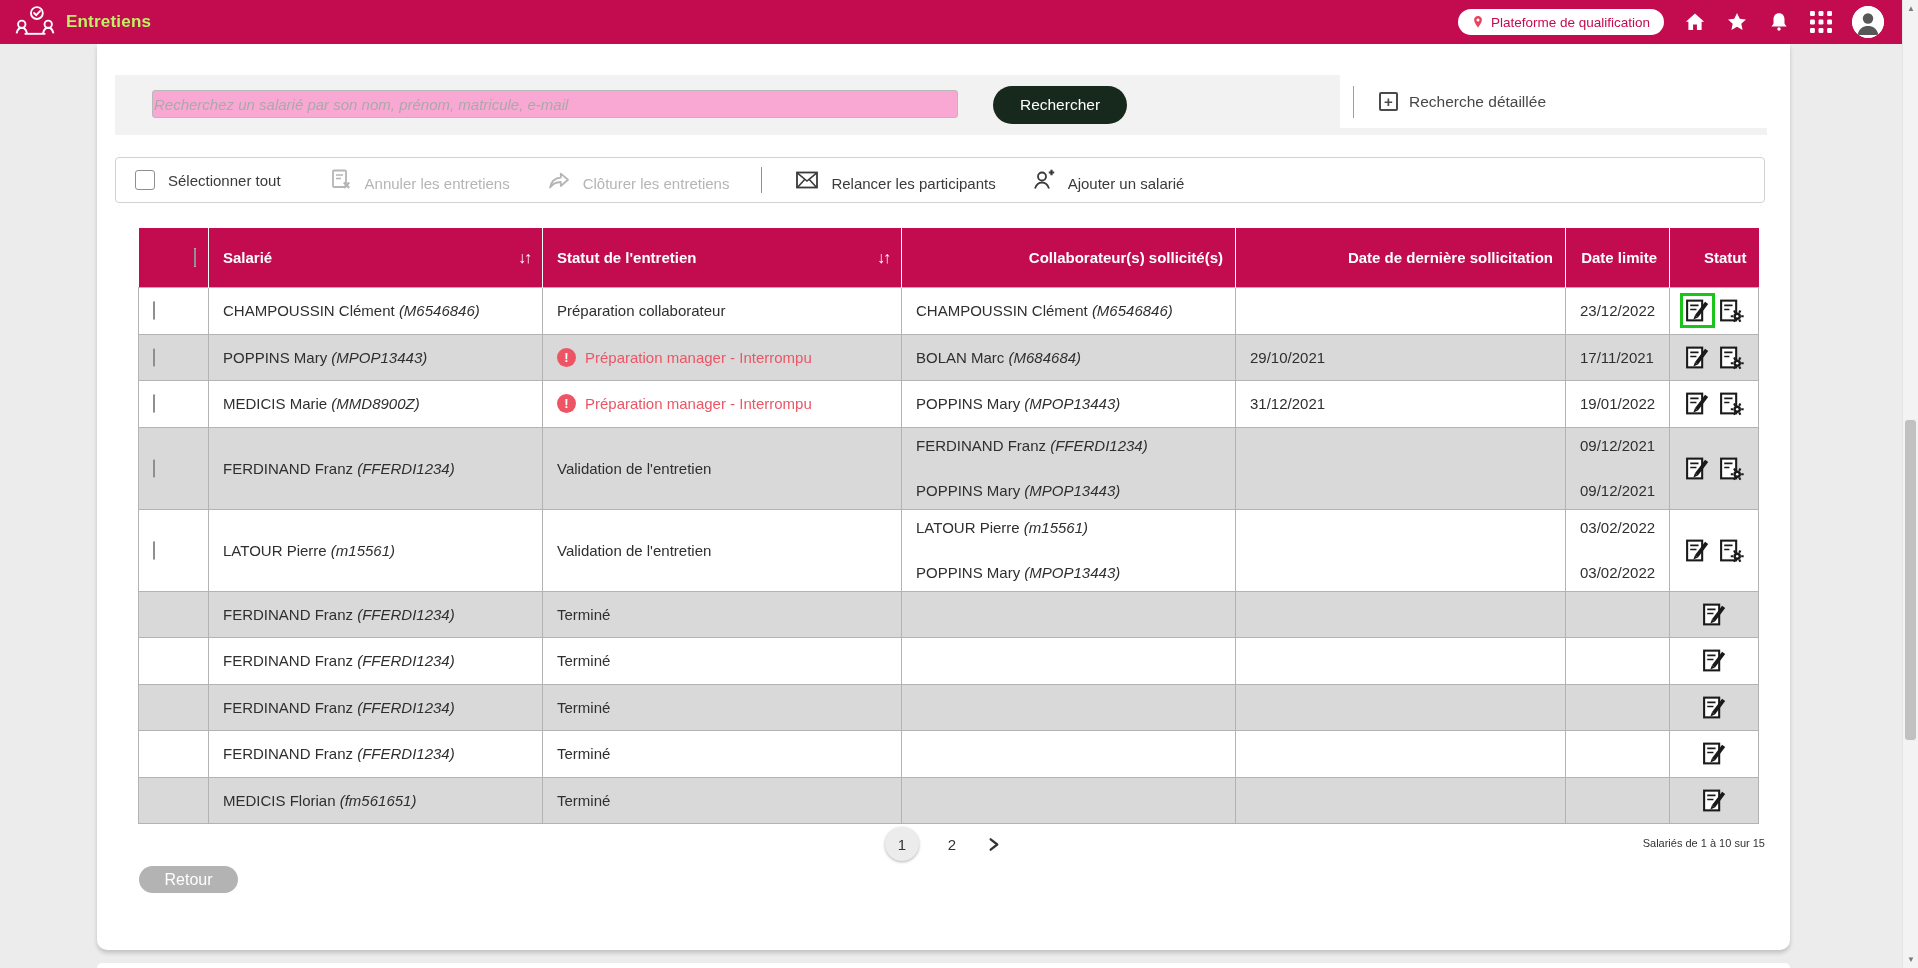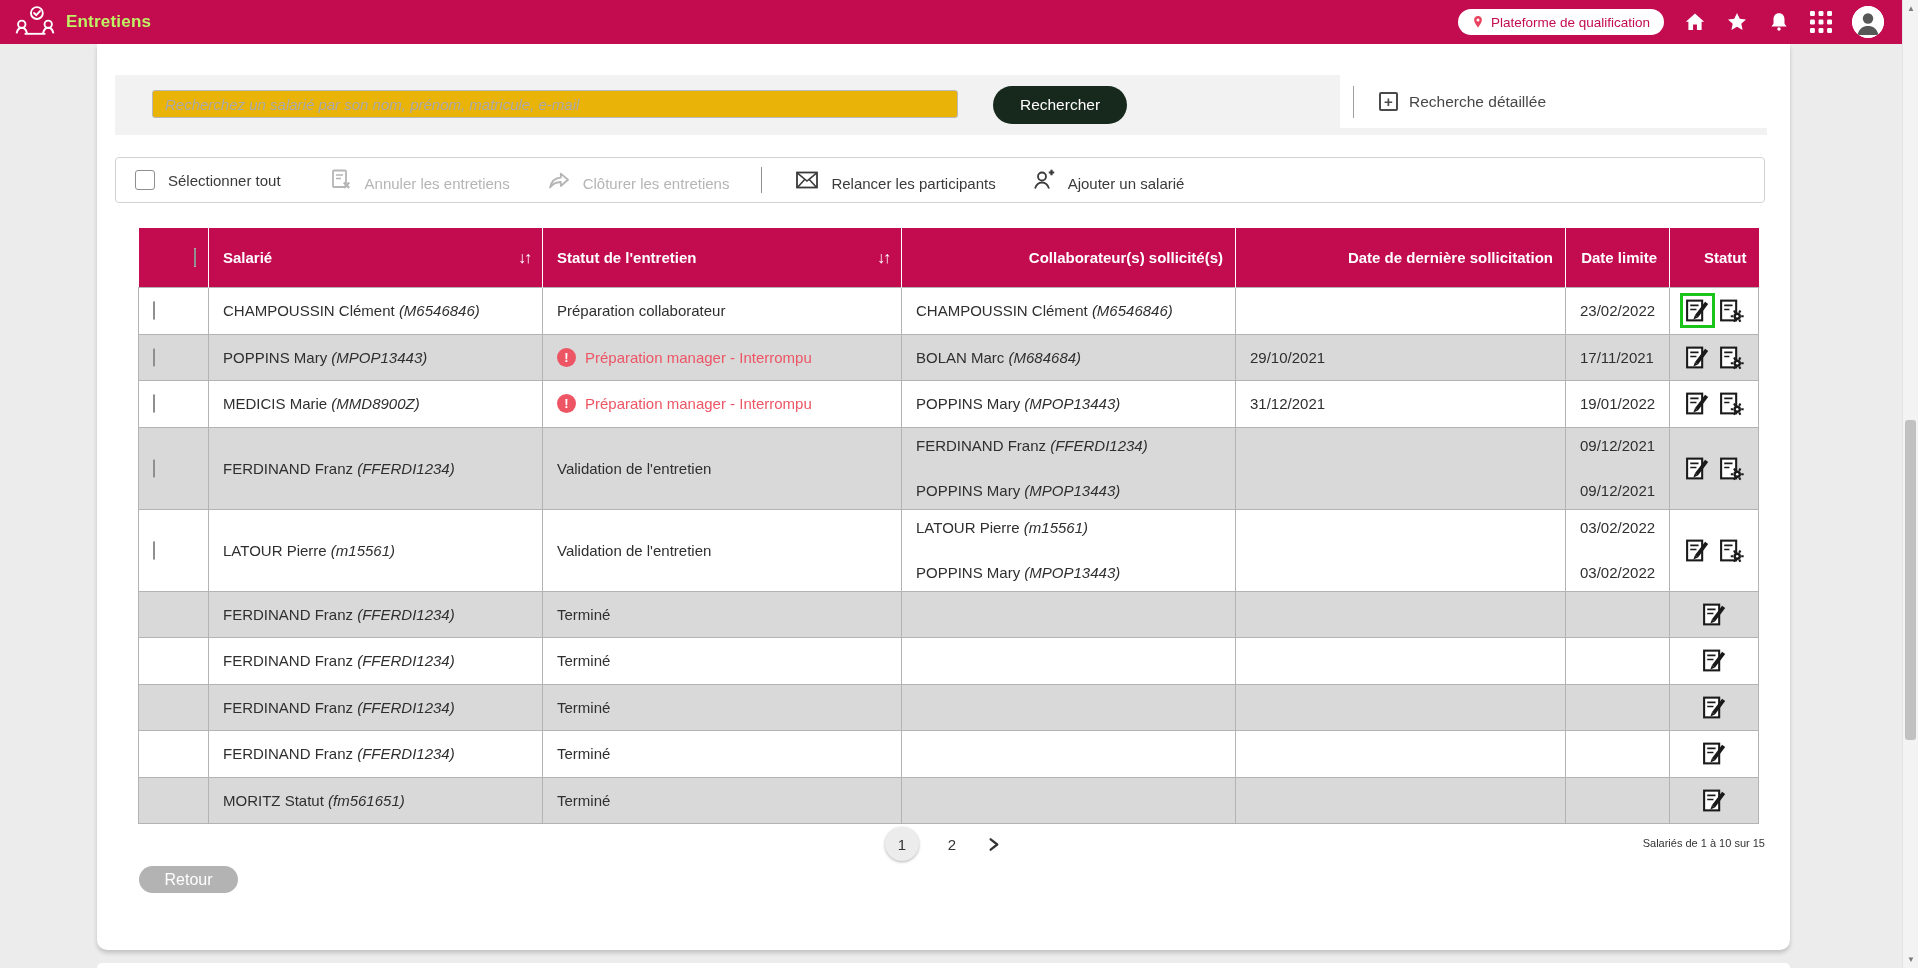--- a/index.html
+++ b/index.html
@@ -20,21 +20,21 @@
   .nav-ic{display:flex;cursor:pointer}
   .nav-ic svg{width:22px;height:22px;display:block}
   .avatar{width:32px;height:32px;border-radius:50%;overflow:hidden;background:#fff;cursor:pointer}
   .avatar svg{width:32px;height:32px;display:block}
   
   .card{position:absolute;left:97px;top:44px;width:1693px;height:906px;background:#fff;
     border-radius:0 0 10px 10px;box-shadow:0 3px 4px rgba(0,0,0,.18)}
   
   .search-section{position:absolute;left:18px;top:31px;width:1652px;height:60px;background:#f2f2f2}
   .search-input{position:absolute;left:37px;top:15px;width:806px;height:28px;border:1px solid #b9b9b9;
-    border-radius:3px;font-style:italic;font-size:15px;color:#555;padding:0 12px;background:#eab308;
+    border-radius:3px;font-style:italic;font-size:15px;color:#555;padding:0 1px;background:#f9a8d4;
     font-family:"Liberation Sans",sans-serif;box-sizing:border-box}
   .search-input::placeholder{color:#a9a9a9;font-style:italic}
   .search-btn{position:absolute;left:878px;top:11px;width:134px;height:38px;border-radius:19px;
     background:#17291d;color:#fff;font-size:15.5px;border:none;cursor:pointer;
     font-family:"Liberation Sans",sans-serif}
   .detail-box{position:absolute;left:1225px;top:0;width:427px;height:53px;background:#fff;
     display:flex;align-items:center;cursor:pointer}
   .vdiv{width:1px;height:32px;background:#9f9f9f;margin-left:13px}
   .plusbox{width:15px;height:15px;border:2px solid #4a4a4a;border-radius:2px;display:flex;align-items:center;
     justify-content:center;font-size:15px;font-weight:700;color:#4a4a4a;margin-left:25px;line-height:1}
@@ -246,21 +246,21 @@
           <td><span>CHAMPOUSSIN Clément</span> <span class="mat">(M6546846)</span></td>
           <td>Préparation collaborateur</td>
           <td>
             <div>
               <div><span>CHAMPOUSSIN Clément </span><span class="mat">(M6546846)</span></div>
             </div>
           </td>
           <td></td>
           <td class="limite">
             <div>
-              <div>23/02/2022</div>
+              <div>23/12/2022</div>
             </div>
           </td>
           <td style="padding: 0px 4px;">
             <div class="acts">
               <span class="aicon hl">
                 <svg viewBox="0 0 26 26">
                   <rect x="3" y="3.5" width="14.5" height="19" fill="#fff" stroke="#1a1a1a" stroke-width="2"></rect>
                   <path d="M6 8 h8 M6 12 h6" stroke="#1a1a1a" stroke-width="1.6" fill="none"></path>
                   <path d="M10.5 17.5 L20.3 4.5 L23.3 6.8 L13.5 19.8 Z" fill="#1a1a1a"></path>
                   <path d="M9 21.6 L10.5 17.5 L13.5 19.8 Z" fill="#1a1a1a"></path>
@@ -541,21 +541,21 @@
                   <path d="M6 8 h8 M6 12 h6" stroke="#1a1a1a" stroke-width="1.6" fill="none"></path>
                   <path d="M10.5 17.5 L20.3 4.5 L23.3 6.8 L13.5 19.8 Z" fill="#1a1a1a"></path>
                   <path d="M9 21.6 L10.5 17.5 L13.5 19.8 Z" fill="#1a1a1a"></path>
                 </svg>
               </span>
             </div>
           </td>
         </tr>
         <tr class="shaded">
           <td style="padding-left: 14px;"></td>
-          <td><span>MORITZ Statut</span> <span class="mat">(fm561651)</span></td>
+          <td><span>MEDICIS Florian</span> <span class="mat">(fm561651)</span></td>
           <td>Terminé</td>
           <td>
             <div></div>
           </td>
           <td></td>
           <td class="limite">
             <div></div>
           </td>
           <td style="padding: 0px 4px;">
             <div class="acts">

